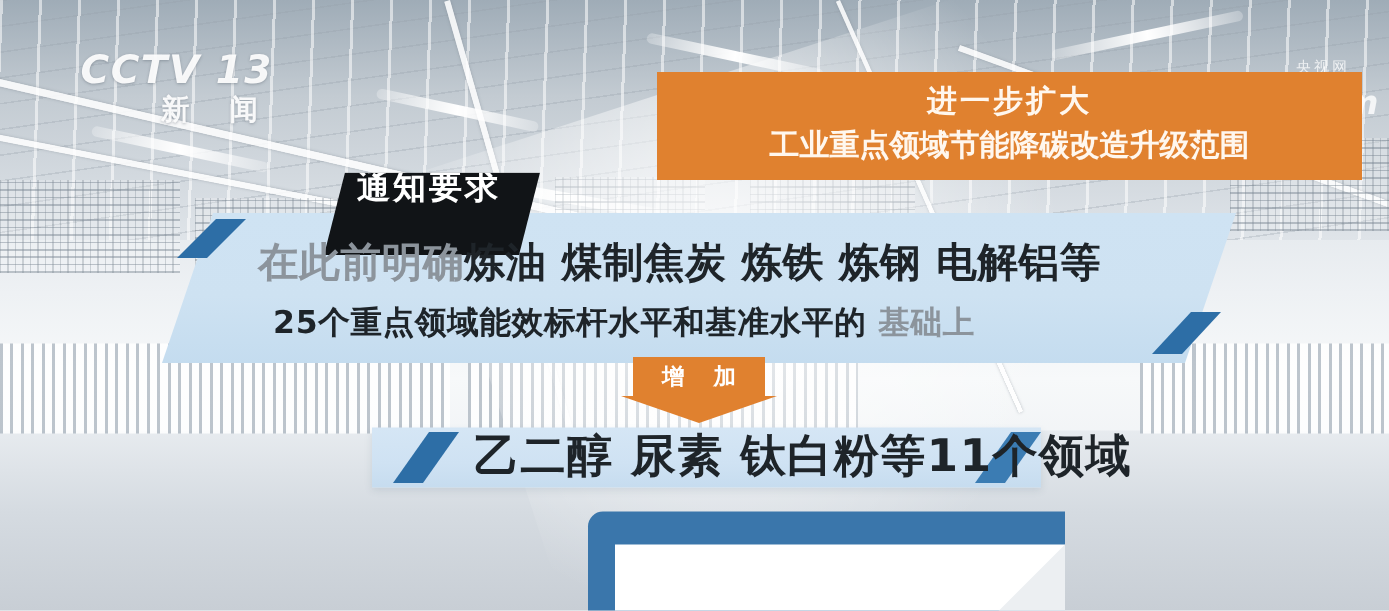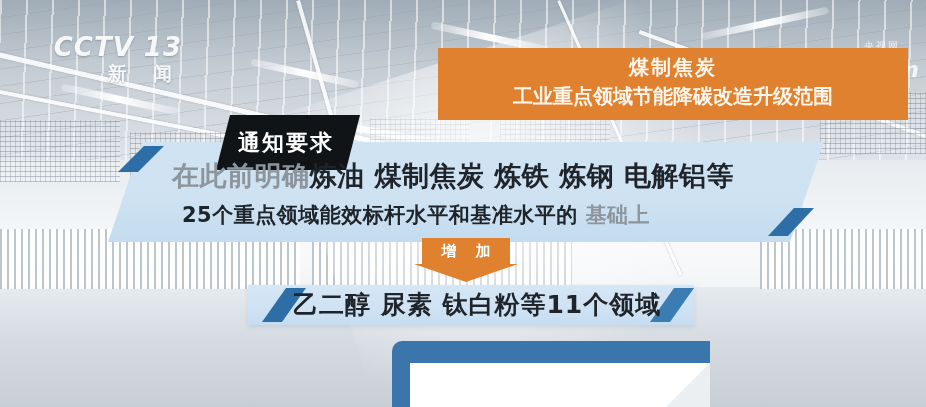--- a/index.html
+++ b/index.html
@@ -55,21 +55,21 @@
 
   
   .headline{position:absolute;left:438px;top:48px;width:470px;padding:6px 10px 9px;
       background:#e0812f;box-sizing:border-box;text-align:center;
       color:#fff7ee;font-weight:700;z-index:6;}
   .headline .h1{font-size:20px;line-height:27px;letter-spacing:2px;}
   .headline .h2{font-size:20px;line-height:30px;letter-spacing:0px;white-space:nowrap;}
 
   
   .tag{position:absolute;left:216px;top:115px;height:55px;padding:0 26px 0 22px;
-      display:flex;align-items:center;background:#111417;z-index:7;
+      display:flex;background:#111417;z-index:7;
       clip-path:polygon(14px 0, 100% 0, calc(100% - 14px) 100%, 0 100%);}
   .tag span{color:#ffffff;font-size:22px;font-weight:700;letter-spacing:2px;line-height:1;}
 
   
   .panel{position:absolute;left:108px;top:142px;width:716px;height:100px;z-index:5;
       background:linear-gradient(180deg,#cfe3f3 0%,#cee2f2 55%,#c4dcef 100%);
       clip-path:polygon(34px 0, 100% 0, calc(100% - 34px) 100%, 0 100%);
       box-shadow:0 2px 6px rgba(90,110,130,.18);}
   .panel-accent-l{position:absolute;left:118px;top:146px;width:46px;height:26px;z-index:6;
       background:#2d6ea6;clip-path:polygon(26px 0, 46px 0, 20px 26px, 0 26px);}
@@ -91,21 +91,21 @@
       border-left:52px solid transparent;border-right:52px solid transparent;border-top:18px solid #e0812f;}
 
   
   .bar{position:absolute;left:248px;top:285px;width:446px;height:40px;z-index:5;
       background:linear-gradient(180deg,#d5e6f5 0%,#cfe2f3 60%,#c6dcef 100%);
       box-shadow:0 2px 5px rgba(90,110,130,.16);}
   .bar-accent-l{position:absolute;left:262px;top:288px;width:44px;height:34px;z-index:6;
       background:#2d6ea6;clip-path:polygon(24px 0, 44px 0, 20px 34px, 0 34px);}
   .bar-accent-r{position:absolute;left:650px;top:288px;width:44px;height:34px;z-index:6;
       background:#3b7cb3;clip-path:polygon(24px 0, 44px 0, 20px 34px, 0 34px);}
-  .l-3{left:293px;top:290px;font-size:25px;line-height:30px;letter-spacing:1px;}
+  .l-3{left:316px;top:290px;font-size:30px;line-height:30px;letter-spacing:1px;}
 
   
   .frame{position:absolute;left:392px;top:341px;width:318px;height:90px;z-index:4;
       background:#3a76ab;border-radius:10px 0 0 0;}
   .frame-inner{position:absolute;left:18px;top:22px;right:0;bottom:0;background:#ffffff;}
   .frame-notch{position:absolute;right:0;top:22px;width:46px;height:46px;background:#eceff2;
       clip-path:polygon(100% 0, 100% 100%, 0 100%);}
 </style>
 </head>
 <body>
@@ -143,21 +143,21 @@
 
   <div class="wm">
     <div class="sub">央视网</div>
     <div class="wm-row">
       <span class="big">CCTV</span>
       <span class="dom">com</span>
     </div>
   </div>
 
   <div class="headline">
-    <div class="h1">煤制焦炭</div>
+    <div class="h1">进一步扩大</div>
     <div class="h2">工业重点领域节能降碳改造升级范围</div>
   </div>
 
   <div class="tag">
     <span>通知要求</span>
   </div>
 
   <div class="panel"></div>
   <div class="panel-accent-l"></div>
   <div class="panel-accent-r"></div>

